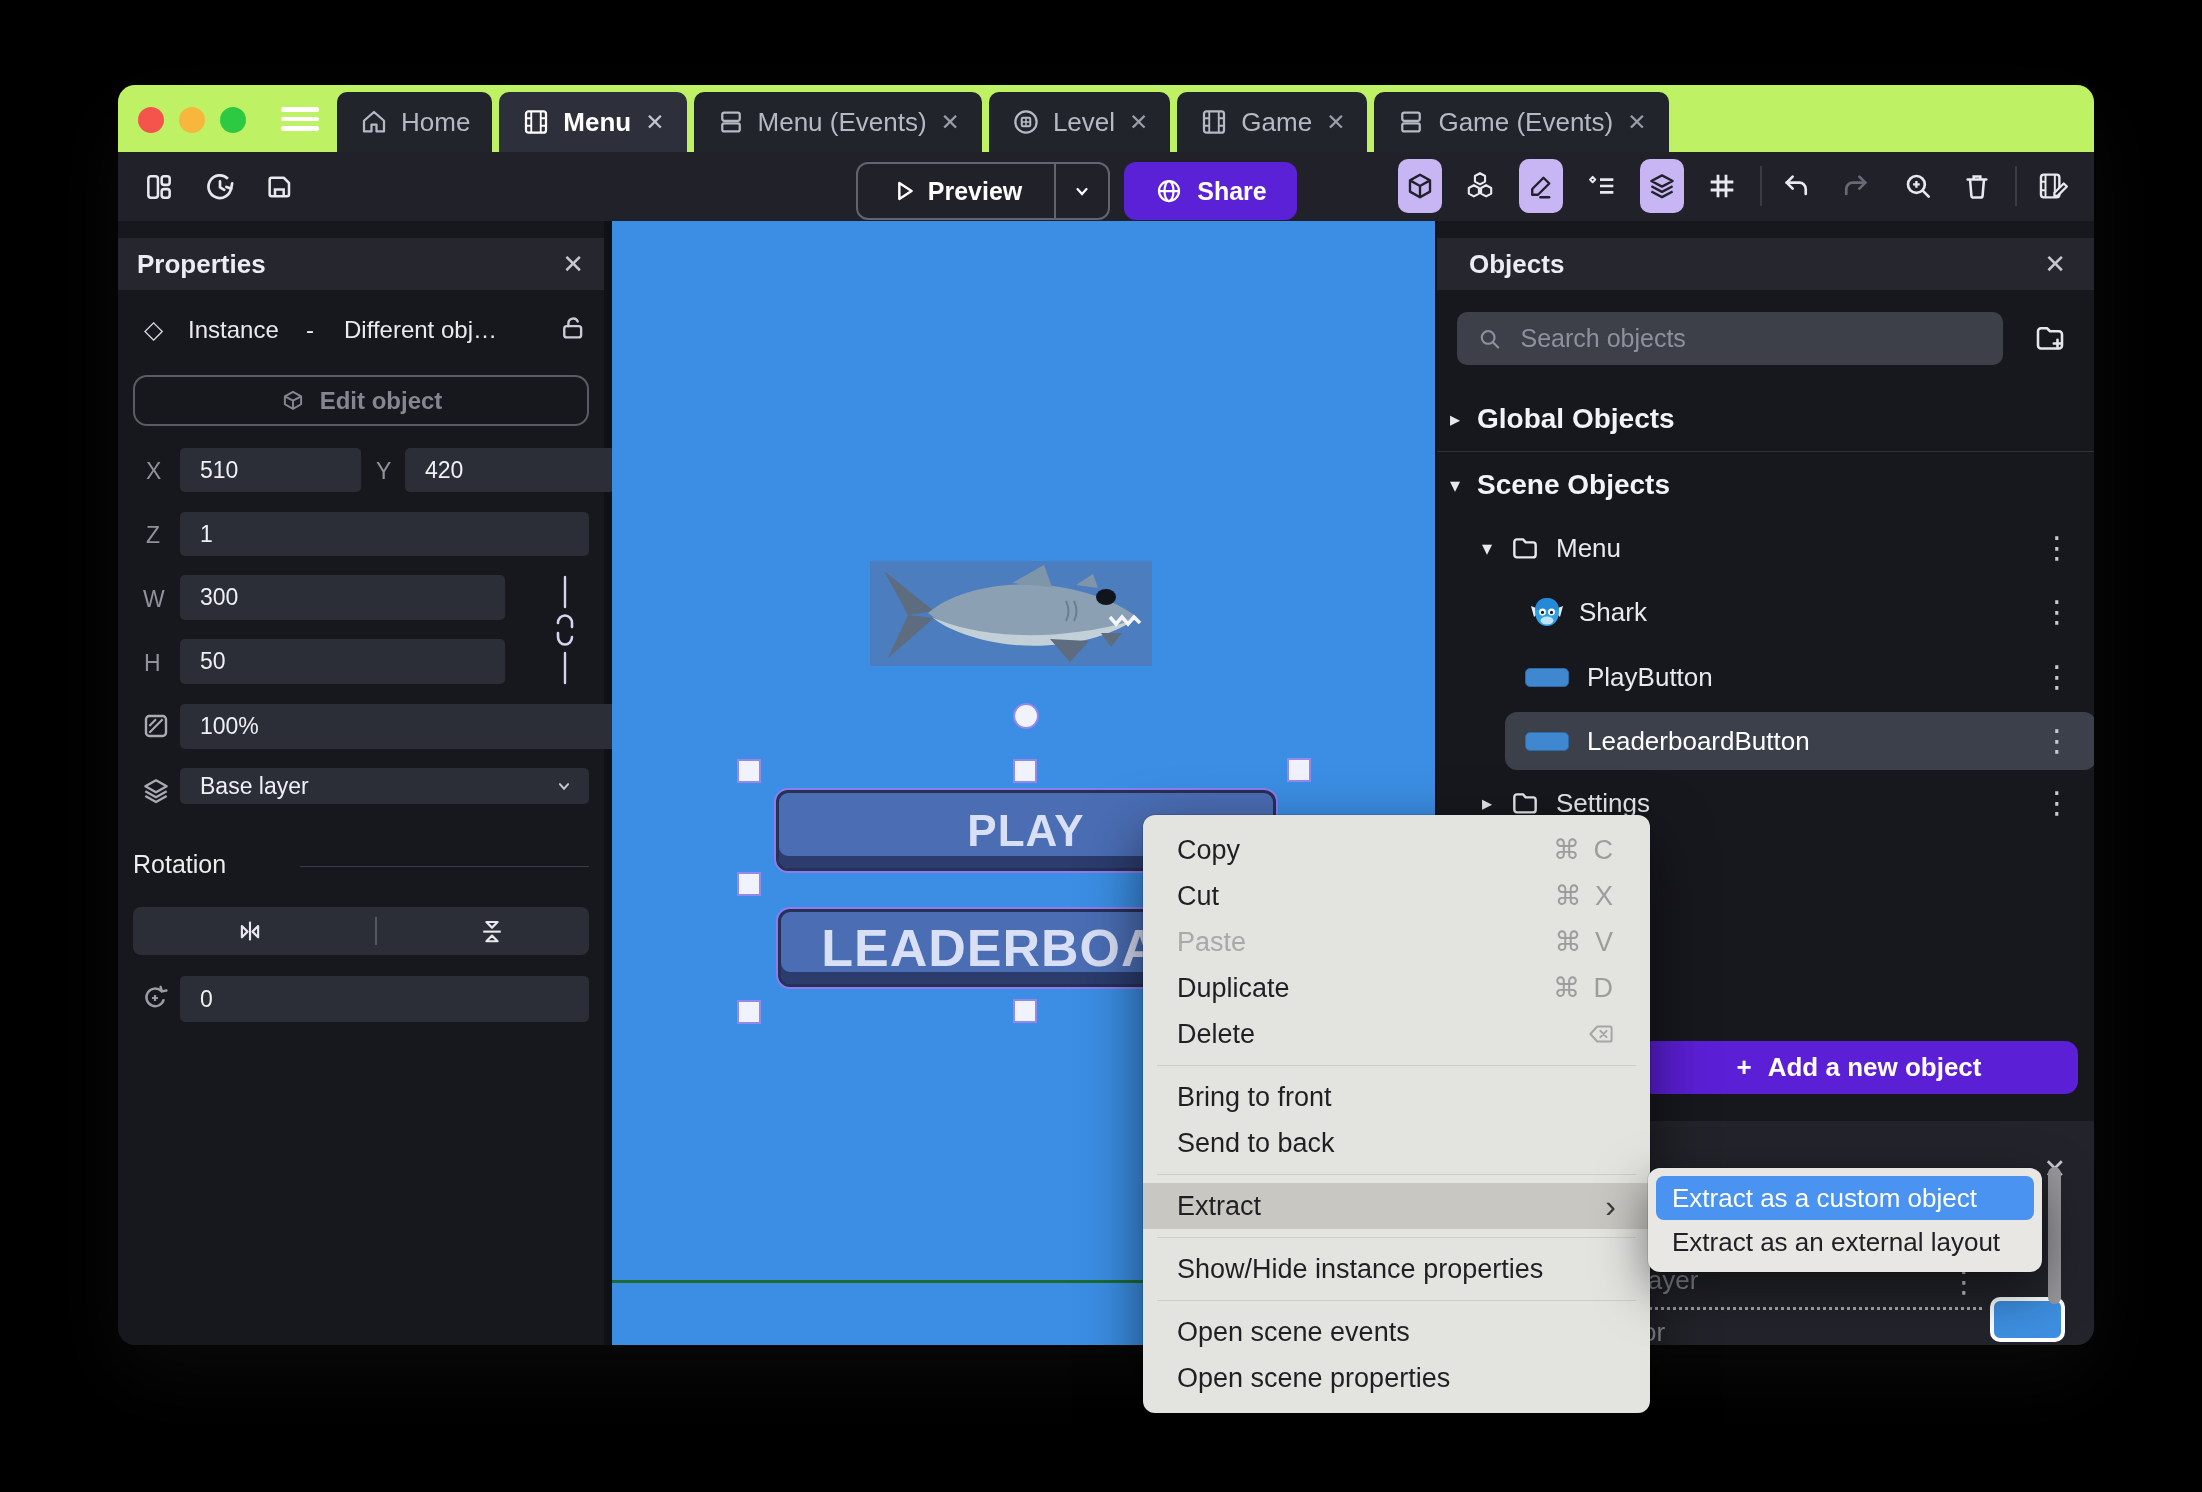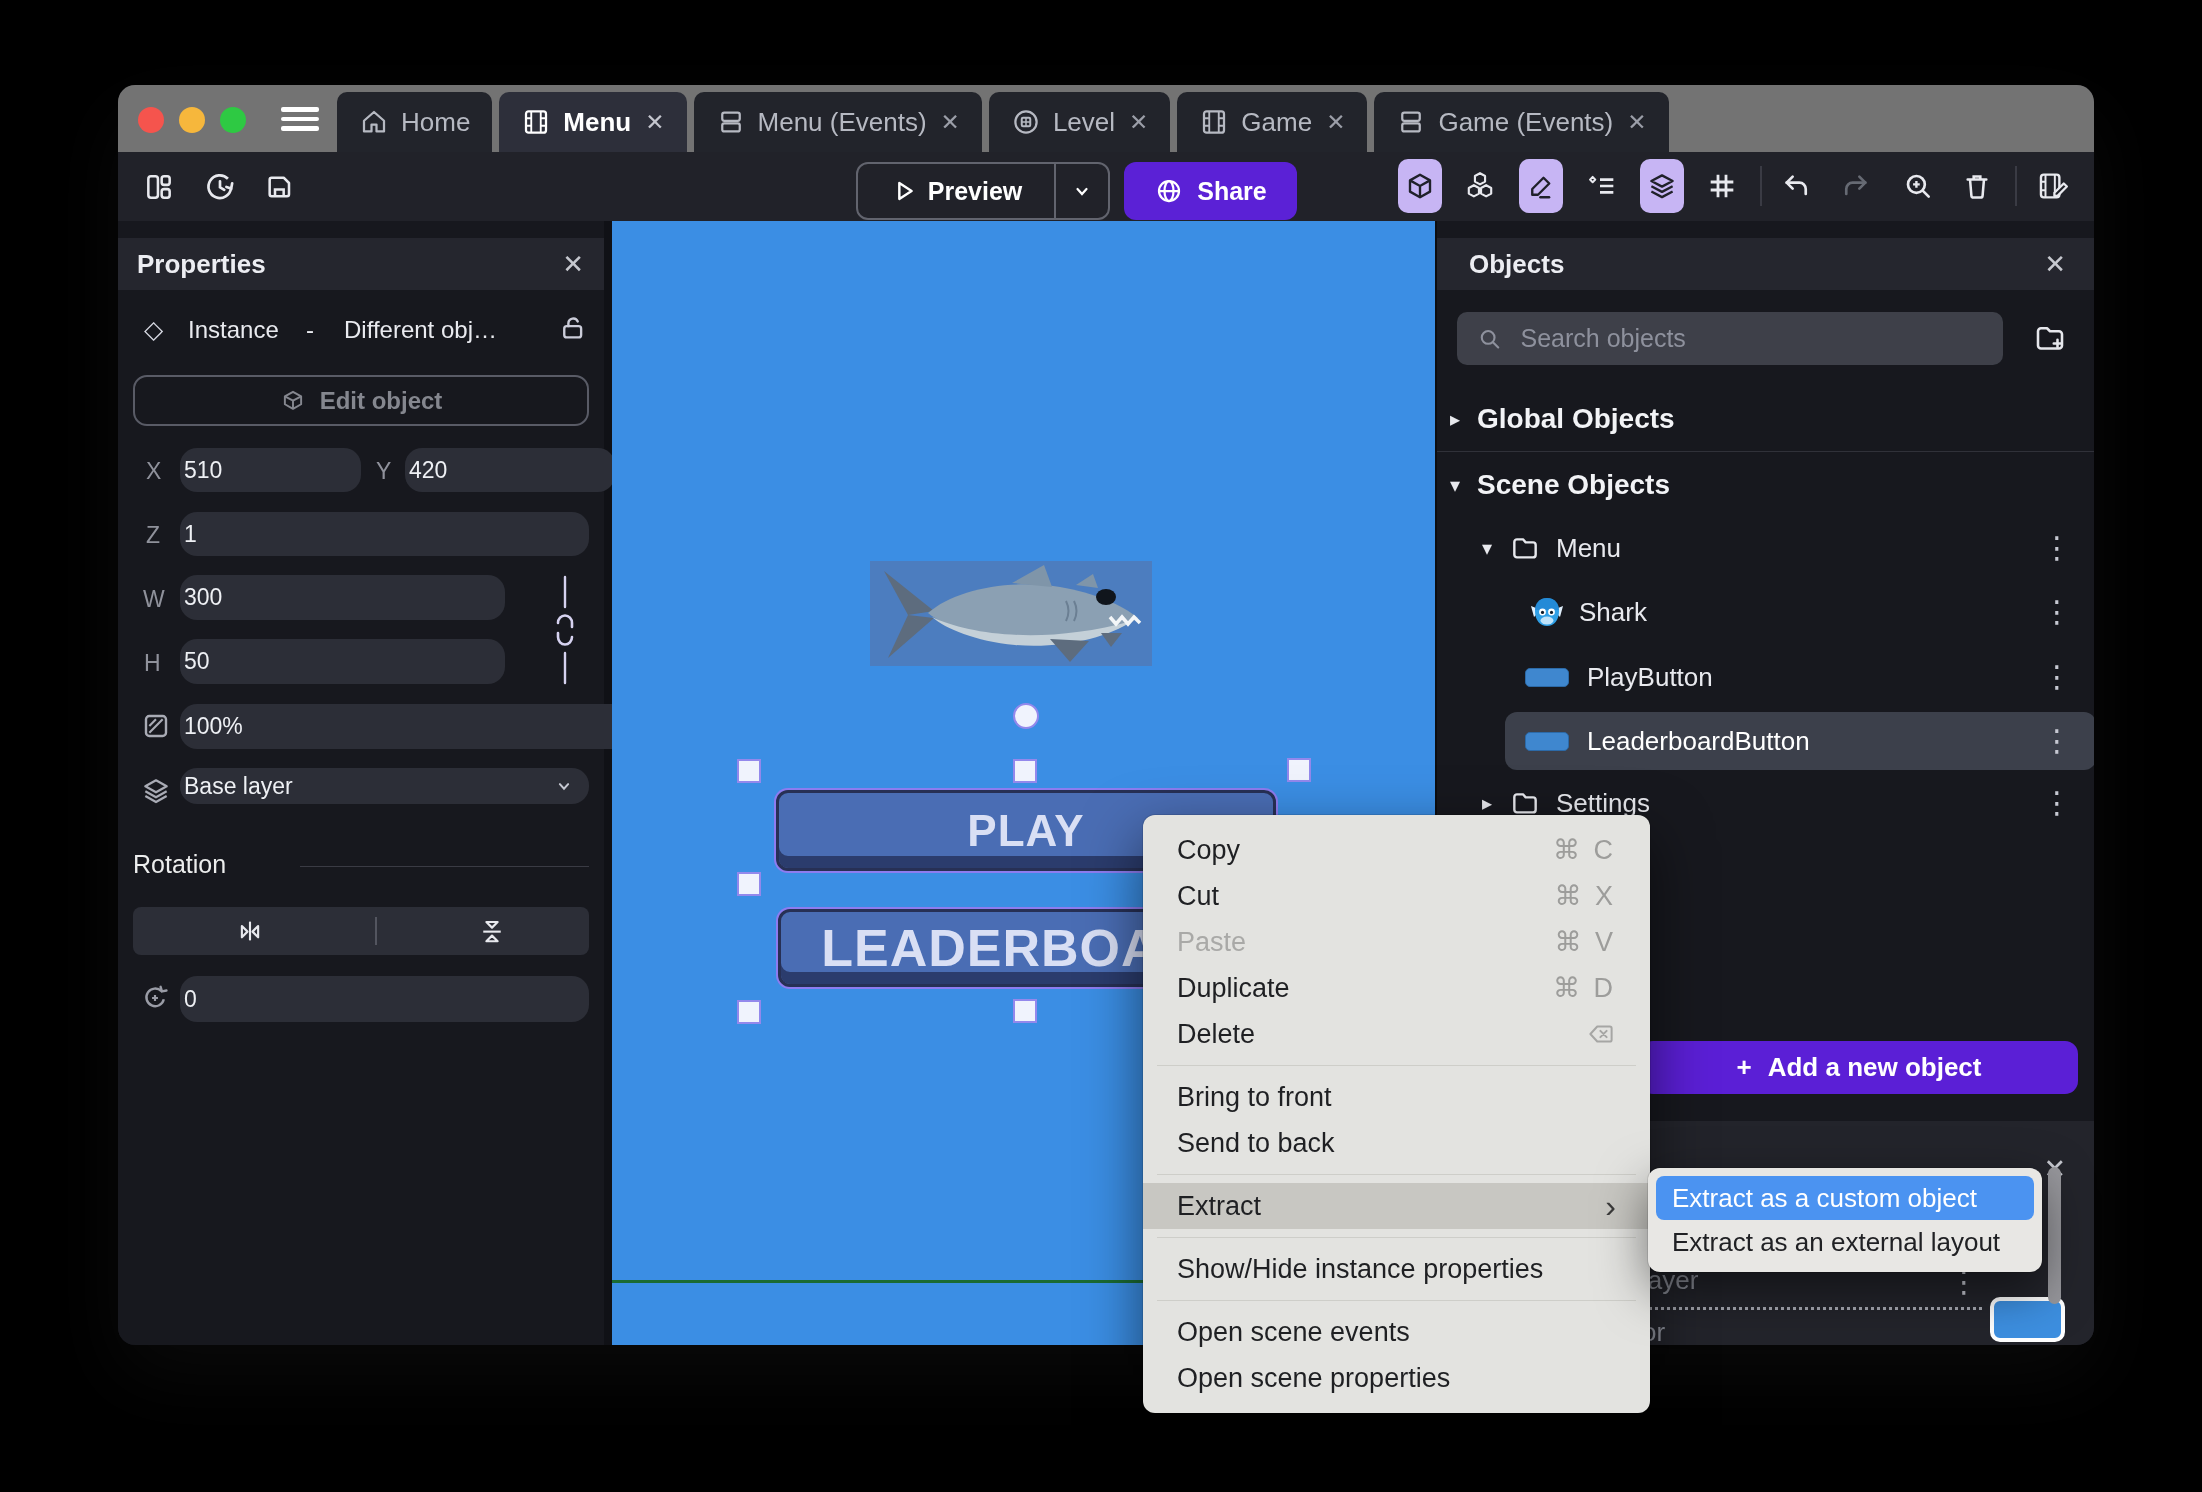--- a/index.html
+++ b/index.html
@@ -1,20 +1,20 @@
 <!DOCTYPE html>
 <html><head>
 <meta charset="utf-8">
 <style>
   html,body{margin:0;padding:0;background:#000;}
   body{width:2202px;height:1492px;font-family:"Liberation Sans","DejaVu Sans",sans-serif;-webkit-font-smoothing:antialiased;}
   #stage{position:relative;width:2202px;height:1492px;overflow:hidden;background:#000;}
   #win{position:absolute;left:118px;top:85px;width:1976px;height:1260px;background:#101116;border-radius:17px;overflow:hidden;box-shadow:0 30px 80px rgba(30,30,30,.35);}
   
-  #tabbar{position:absolute;left:0;top:0;right:0;height:67px;background:#737373;}
+  #tabbar{position:absolute;left:0;top:0;right:0;height:67px;background:#bef264;}
   .tlight{position:absolute;top:22px;width:26px;height:26px;border-radius:50%;}
   #burger{position:absolute;left:163px;top:22px;width:38px;height:24px;}
   #burger div{height:4.5px;background:#fff;border-radius:2px;margin-bottom:5px;}
   #tabs{position:absolute;left:219px;top:7px;height:60px;display:flex;gap:7px;}
   .tab{height:60px;display:flex;align-items:center;gap:12px;padding:0 22px;background:#22242b;border-radius:10px 10px 0 0;color:#b6b9c2;font-size:26px;}
   .tab.active{background:#2d2f3a;color:#fff;font-weight:bold;}
   .tab svg{flex:0 0 auto;}
   .tabx{font-size:23px;color:#9b9ea8;margin-left:2px;}
   .tab.active .tabx{color:#c4c6ce;}
   
@@ -26,21 +26,21 @@
   #previewBtn{position:absolute;left:738px;top:10px;width:254px;height:58px;border:2px solid #62646e;border-radius:12px;display:flex;align-items:center;color:#fff;box-sizing:border-box;}
   #previewMain{flex:1;display:flex;align-items:center;justify-content:center;gap:10px;font-size:25px;font-weight:bold;}
   #previewDrop{width:52px;height:100%;display:flex;align-items:center;justify-content:center;border-left:2px solid #62646e;}
   #shareBtn{position:absolute;left:1006px;top:10px;width:173px;height:58px;background:#5b21d6;border-radius:12px;display:flex;align-items:center;justify-content:center;gap:13px;color:#fff;font-size:25px;font-weight:bold;}
   
   #props{position:absolute;left:0;top:136px;width:486px;bottom:0;background:#17181e;}
   .phead{position:absolute;left:0;top:17px;right:0;height:52px;background:#25262e;display:flex;align-items:center;}
   .phead .ptitle{margin-left:19px;font-size:26px;font-weight:bold;color:#ecedf2;}
   .phead .px{position:absolute;right:20px;font-size:26px;color:#c6c8cf;}
   .plabel{position:absolute;color:#8f919b;font-size:23px;}
-  .pinput{position:absolute;background:#2c2e37;border-radius:17px;color:#eef0f4;font-size:23px;display:flex;align-items:center;padding-left:4px;box-sizing:border-box;}
+  .pinput{position:absolute;background:#2c2e37;border-radius:5px;color:#eef0f4;font-size:23px;display:flex;align-items:center;padding-left:20px;box-sizing:border-box;}
   
   #canvas{position:absolute;left:494px;top:136px;width:823px;bottom:0;background:#3b8ee4;overflow:hidden;}
   .gbtn{position:absolute;background:#4a6db4;border:3px solid #273055;border-radius:12px;box-shadow:inset 0 -12px 0 rgba(23,28,62,.6),0 0 0 2px #8d7cf0;display:flex;align-items:center;justify-content:center;color:#d9dff4;font-weight:bold;box-sizing:border-box;overflow:hidden;}
   .hnd{position:absolute;width:24px;height:24px;background:#f0f3fd;border:2px solid #9388ec;box-sizing:border-box;}
   #rhnd{position:absolute;width:26px;height:26px;background:#f0f3fd;border:2px solid #9388ec;border-radius:50%;box-sizing:border-box;}
   #greenline{position:absolute;left:0;right:0;height:3px;background:#1b6b33;}
   
   #objects{position:absolute;left:1317px;top:136px;right:0;bottom:0;background:#17181e;border-left:2px solid #0c0d10;}
   #searchBox{position:absolute;left:20px;top:91px;width:546px;height:53px;background:#3e4049;border-radius:10px;display:flex;align-items:center;gap:16px;padding:0 20px;box-sizing:border-box;}
   #searchBox input{background:transparent;border:none;outline:none;color:#c7cad2;font-size:25px;width:100%;font-family:inherit;}

